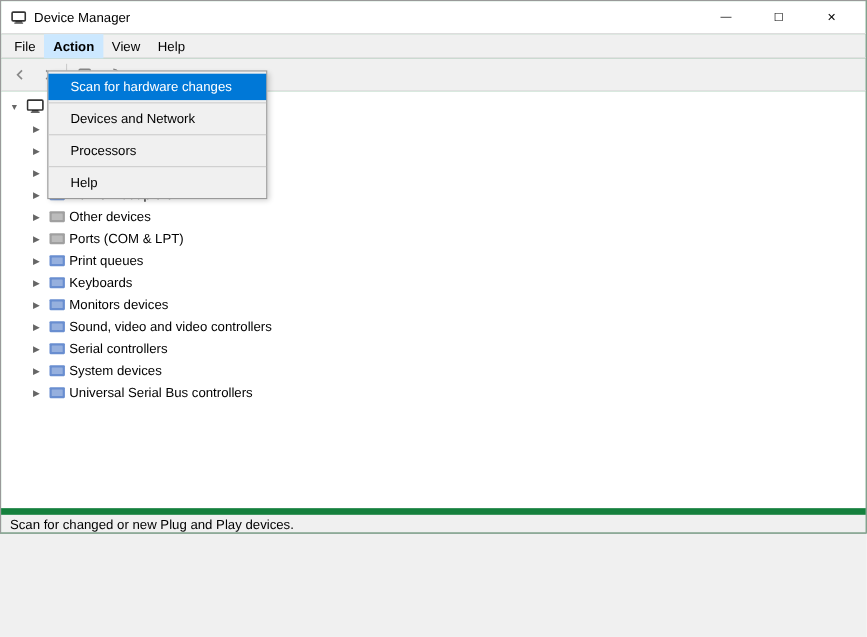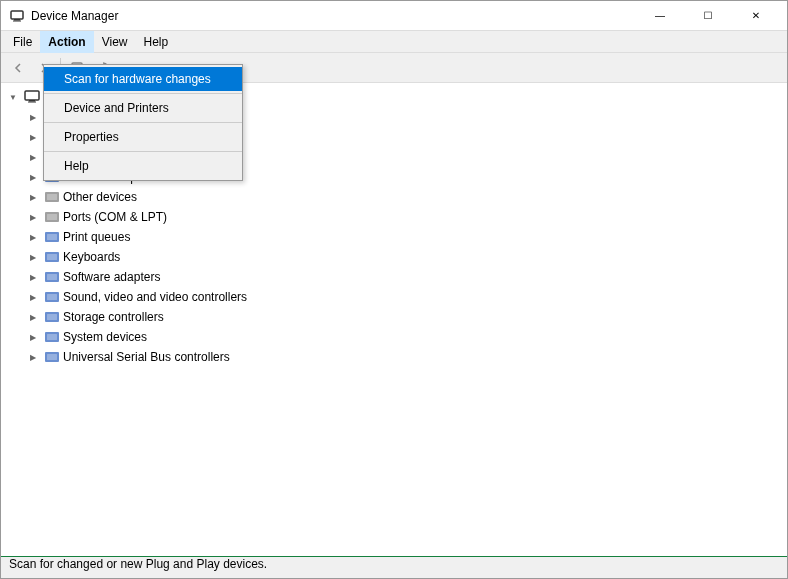--- a/index.html
+++ b/index.html
@@ -6,21 +6,21 @@
     body {
       font-family: 'Segoe UI', Tahoma, sans-serif;
       font-size: 12px;
       background: #f0f0f0;
       width: 788px;
       height: 579px;
       overflow: hidden;
     }
     .window {
       width: 788px;
-      height: 579px;
+      height: 485px;
       background: #15803d;
       border: 1px solid #999;
       display: flex;
       flex-direction: column;
     }
     .title-bar {
       height: 30px;
       background: #fff;
       display: flex;
       align-items: center;
@@ -167,23 +167,23 @@
     }
     .tree-label {
       font-size: 12px;
       color: #000;
       text-align: center;
     }
 
     .status-bar {
       height: 22px;
       background: #f0f0f0;
-      border-top: 1px solid #15803d;
-      display: flex;
-      align-items: flex-start;
+      border-top: 6px solid #15803d;
+      display: flex;
+      align-items: flex-end;
       padding: 0 8px;
       font-size: 12px;
       color: #000;
     }
 
     
     .content-area::-webkit-scrollbar { width: 14px; }
     .content-area::-webkit-scrollbar-track { background: #f0f0f0; }
     .content-area::-webkit-scrollbar-thumb { background: #c0c0c0; border: 2px solid #f0f0f0; }
   </style>
@@ -221,25 +221,25 @@
     <div class="menu-item">
       <span>Help</span>
     </div>
 
     <div class="dropdown-menu">
       <div class="dropdown-item highlighted">
         <span>Scan for hardware changes</span>
       </div>
       <div class="dropdown-separator"></div>
       <div class="dropdown-item">
-        <span>Device and Printers</span>
+        <span>Devices and Network</span>
       </div>
       <div class="dropdown-separator"></div>
       <div class="dropdown-item">
-        <span>Properties</span>
+        <span>Processors</span>
       </div>
       <div class="dropdown-separator"></div>
       <div class="dropdown-item">
         <span>Help</span>
       </div>
     </div>
   </div>
 
   <div class="toolbar">
     <div class="toolbar-btn">
@@ -365,41 +365,41 @@
       <span class="tree-label">Keyboards</span>
     </div>
         <div class="tree-item" style="padding-left: 24px;">
       <div class="tree-expander">▶</div>
       <div class="tree-icon">
         <svg width="16" height="14" viewBox="0 0 16 14">
           <rect x="1" y="2" width="14" height="10" rx="1" fill="#4472c4" opacity="0.8"></rect>
           <rect x="3" y="4" width="10" height="6" rx="0.5" fill="white" opacity="0.3"></rect>
         </svg>
       </div>
-      <span class="tree-label">Software adapters</span>
+      <span class="tree-label">Monitors devices</span>
     </div>
         <div class="tree-item" style="padding-left: 24px;">
       <div class="tree-expander">▶</div>
       <div class="tree-icon">
         <svg width="16" height="14" viewBox="0 0 16 14">
           <rect x="1" y="2" width="14" height="10" rx="1" fill="#4472c4" opacity="0.8"></rect>
           <rect x="3" y="4" width="10" height="6" rx="0.5" fill="white" opacity="0.3"></rect>
         </svg>
       </div>
       <span class="tree-label">Sound, video and video controllers</span>
     </div>
         <div class="tree-item" style="padding-left: 24px;">
       <div class="tree-expander">▶</div>
       <div class="tree-icon">
         <svg width="16" height="14" viewBox="0 0 16 14">
           <rect x="1" y="2" width="14" height="10" rx="1" fill="#4472c4" opacity="0.8"></rect>
           <rect x="3" y="4" width="10" height="6" rx="0.5" fill="white" opacity="0.3"></rect>
         </svg>
       </div>
-      <span class="tree-label">Storage controllers</span>
+      <span class="tree-label">Serial controllers</span>
     </div>
         <div class="tree-item" style="padding-left: 24px;">
       <div class="tree-expander">▶</div>
       <div class="tree-icon">
         <svg width="16" height="14" viewBox="0 0 16 14">
           <rect x="1" y="2" width="14" height="10" rx="1" fill="#4472c4" opacity="0.8"></rect>
           <rect x="3" y="4" width="10" height="6" rx="0.5" fill="white" opacity="0.3"></rect>
         </svg>
       </div>
       <span class="tree-label">System devices</span>

